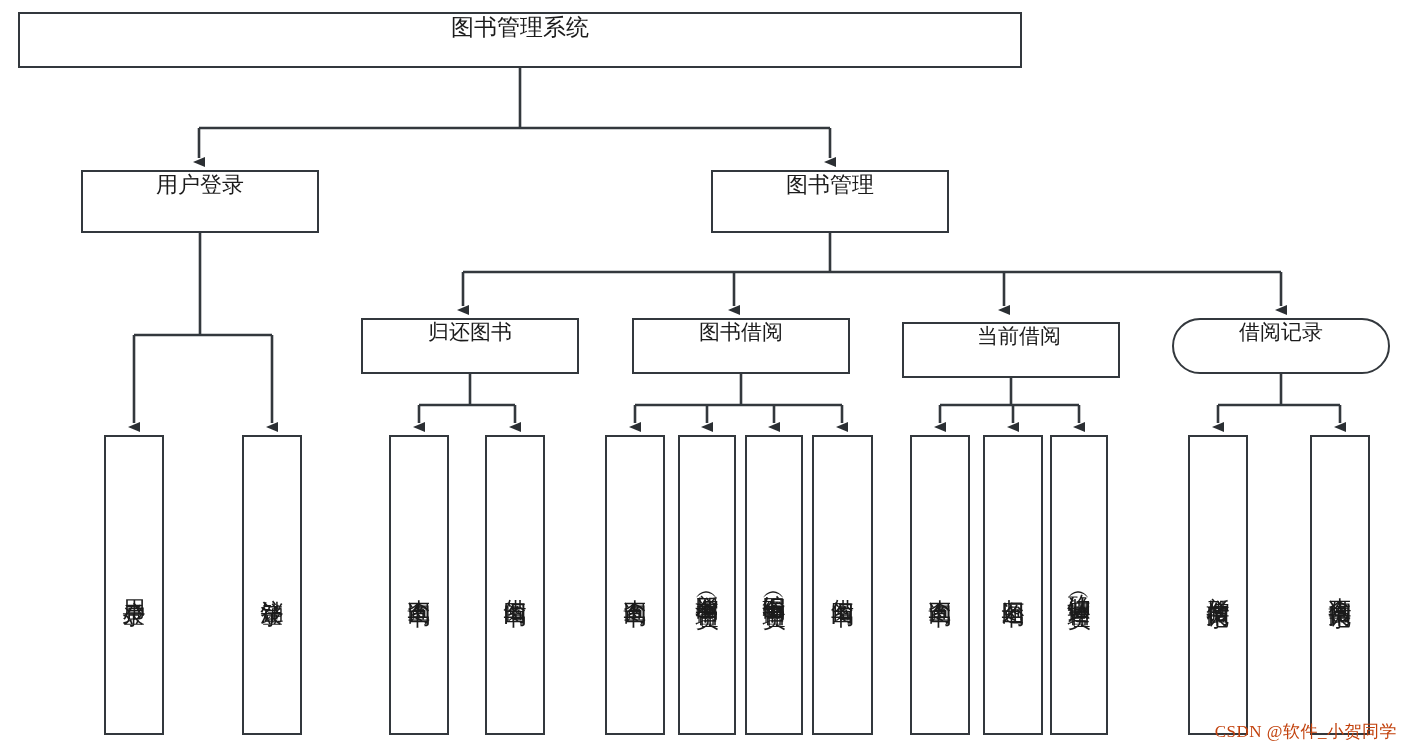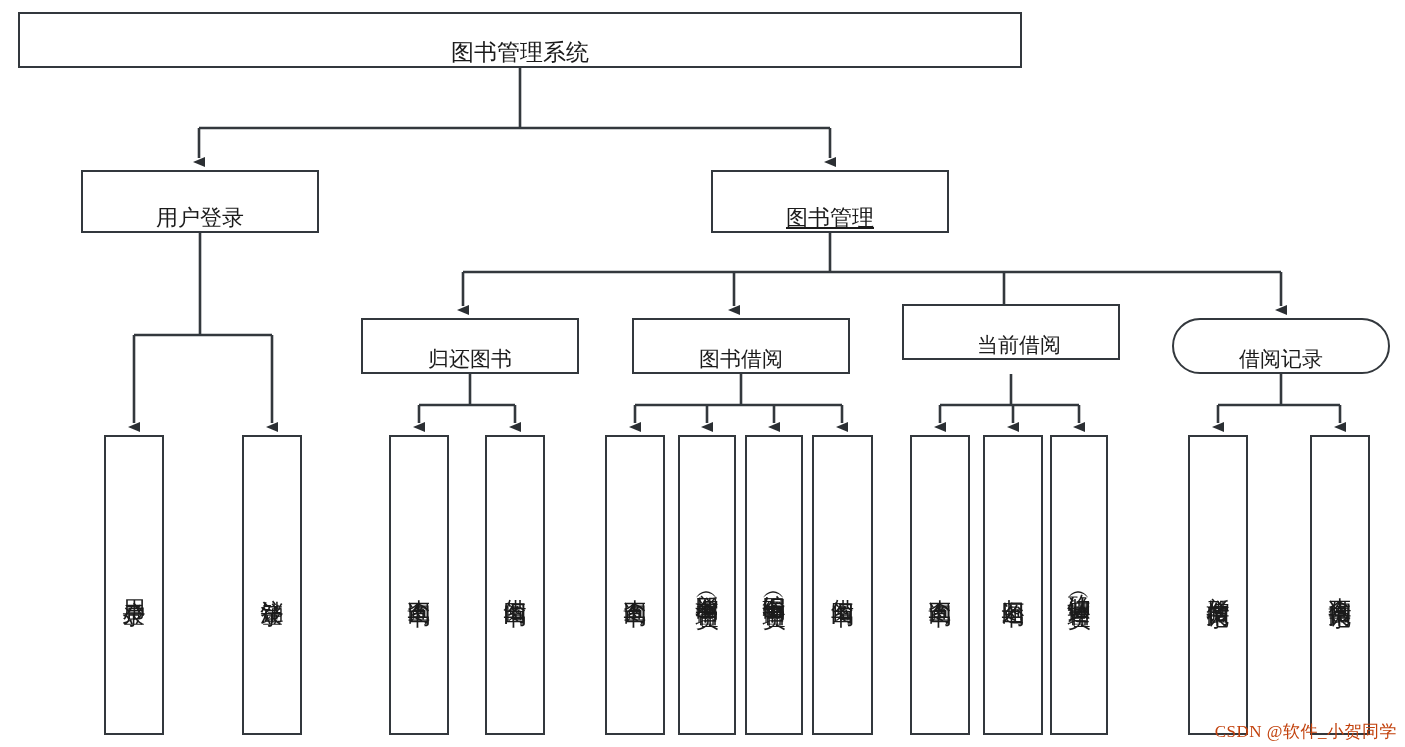--- a/index.html
+++ b/index.html
@@ -16,21 +16,21 @@
     height: 747px;
     background: #ffffff;
     overflow: hidden;
   }
   .node {
     position: absolute;
     box-sizing: border-box;
     background: #ffffff;
     border: 2px solid #33383d;
     display: flex;
-    align-items: flex-end;
+    align-items: flex-start;
     justify-content: center;
     color: #1b1b1b;
   }
   .node .label {
     display: block;
     text-align: center;
     line-height: 1.18;
     white-space: nowrap;
   }
   .node-root .label { font-size: 23px; }
@@ -129,31 +129,31 @@
     <path class="link-line" d="M1340,405 L1340,423" marker-end="url(#arrow)"></path>
   </svg>
 
   <div class="node node-root" style="left:18px; top:12px; width:1004px; height:56px;">
     <span class="label">图书管理系统</span>
   </div>
 
   <div class="node node-l2" style="left:81px; top:170px; width:238px; height:63px;">
     <span class="label">用户登录</span>
   </div>
-  <div class="node node-l2" style="left:711px; top:170px; width:238px; height:63px;text-decoration:underline;">
+  <div class="node node-l2" style="left:711px; top:170px; width:238px; height:63px;">
     <span class="label">图书管理</span>
   </div>
 
   <div class="node node-l3" style="left:361px; top:318px; width:218px; height:56px;">
     <span class="label">归还图书</span>
   </div>
   <div class="node node-l3" style="left:632px; top:318px; width:218px; height:56px;font-family:Liberation Serif, serif;">
     <span class="label">图书借阅</span>
   </div>
-  <div class="node node-l3" style="left:902px; top:304px; width:218px; height:56px;padding-left:16px;">
+  <div class="node node-l3" style="left:902px; top:322px; width:218px; height:56px;padding-left:16px;">
     <span class="label">当前借阅</span>
   </div>
   <div class="node node-l3" style="left:1172px; top:318px; width:218px; height:56px;border-radius:28px;">
     <span class="label">借阅记录</span>
   </div>
 
   <div class="node node-leaf" style="left:104px; top:435px; width:60px; height:300px;">
     <span class="label">用户登录</span>
   </div>
   <div class="node node-leaf" style="left:242px; top:435px; width:60px; height:300px;">

